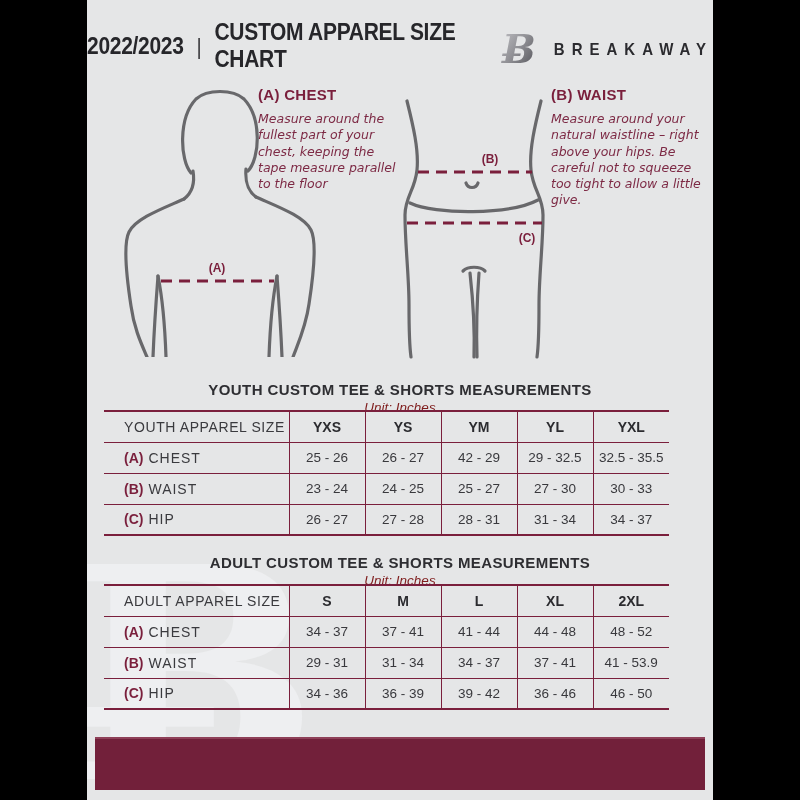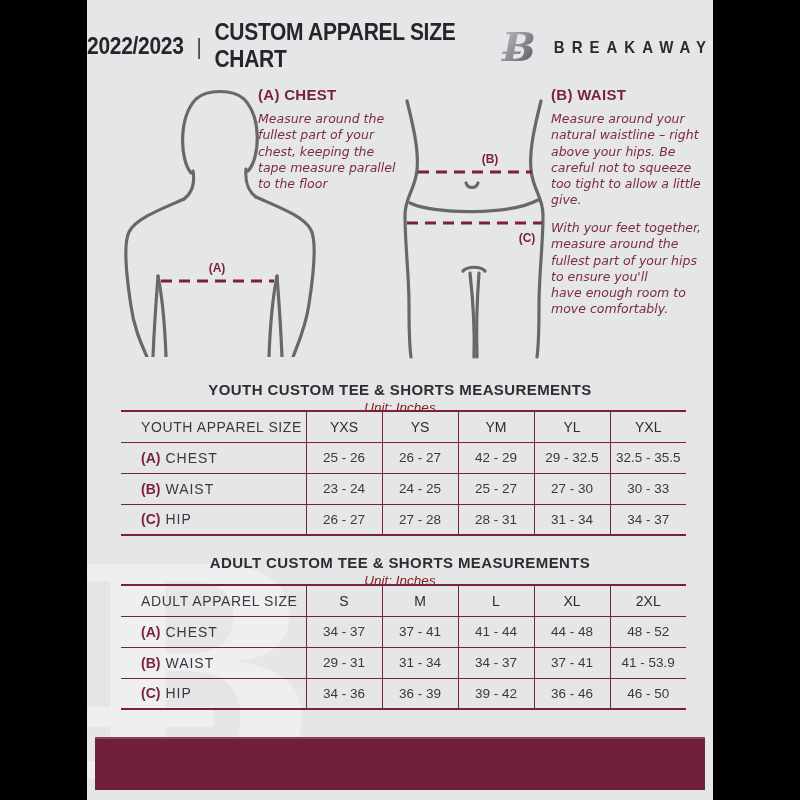--- a/index.html
+++ b/index.html
@@ -15,21 +15,21 @@
     width: 626px;
     height: 800px;
     background: #e5e6e7;
     overflow: hidden;
   }
   
   .header {
     position: absolute;
     top: 22px; left: 0; right: 0;
     display: flex;
-    align-items: center;
+    align-items: flex-end;
     justify-content: center;
   }
   .header-title-group {
     display: flex;
     align-items: center;
     gap: 11px;
     color: #26262a;
     font-weight: 700;
     font-size: 21px;
     letter-spacing: -0.3px;
@@ -99,41 +99,41 @@
     font-style: italic;
     font-size: 13.5px;
     color: #7f1d1d;
     margin-top: 2px;
   }
   .youth-title { top: 369px; }
   .adult-title { top: 542px; }
   
   table {
     position: absolute;
-    left: 34px;
+    left: 17px;
     width: 565px;
     border-collapse: collapse;
     z-index: 2;
     table-layout: fixed;
   }
   .youth-table { top: 410px; }
   .adult-table { top: 584px; }
   table { border-top: 2px solid #7a1f3c; border-bottom: 2px solid #7a1f3c; }
   tr + tr td { border-top: 1.5px solid #7a1f3c; }
   td { height: 31px; text-align: center; vertical-align: middle; }
   td + td { border-left: 1.5px solid #7a1f3c; }
   td.label-col {
     width: 185px;
     text-align: left;
     padding-left: 20px;
     font-size: 14px;
     color: #3a3a3e;
     letter-spacing: 0.6px;
   }
-  td.size-head { font-size: 14px; font-weight: 400; color: #2b2b2f; }
+  td.size-head { font-size: 14px; font-weight: 700; color: #2b2b2f; }
   td.value { font-size: 13.5px; color: #39393d; }
   .row-key { color: #7a1f3c; font-weight: 700; margin-right: 5px; letter-spacing: 0; }
   .row-label { color: #3a3a3e; letter-spacing: 1px; font-size: 14px; }
   
   .watermark {
     position: absolute;
     left: -18px;
     top: 528px;
     z-index: 0;
     font-family: "DejaVu Serif", serif;
@@ -210,22 +210,20 @@
 
   <div class="instr instr-chest">
     <h3>(A) CHEST</h3>
     <p>Measure around the fullest part of your chest, keeping the tape measure parallel to the floor</p>
   </div>
   <div class="instr instr-waist">
     <h3>(B) WAIST</h3>
     <p>Measure around your natural waistline – right above your hips. Be careful not to squeeze too tight to allow a little give.</p>
   </div>
   <div class="instr instr-hips">
-    <p>With your feet together, measure around the fullest part of your hips to ensure you'll
-have enough room to move comfortably.</p>
   </div>
 
   <div class="watermark">Ƀ</div>
 
   <div class="section-title youth-title">
     <div class="main">YOUTH CUSTOM TEE &amp; SHORTS MEASUREMENTS</div>
     <div class="unit">Unit: Inches</div>
   </div>
 
   <table class="youth-table">

